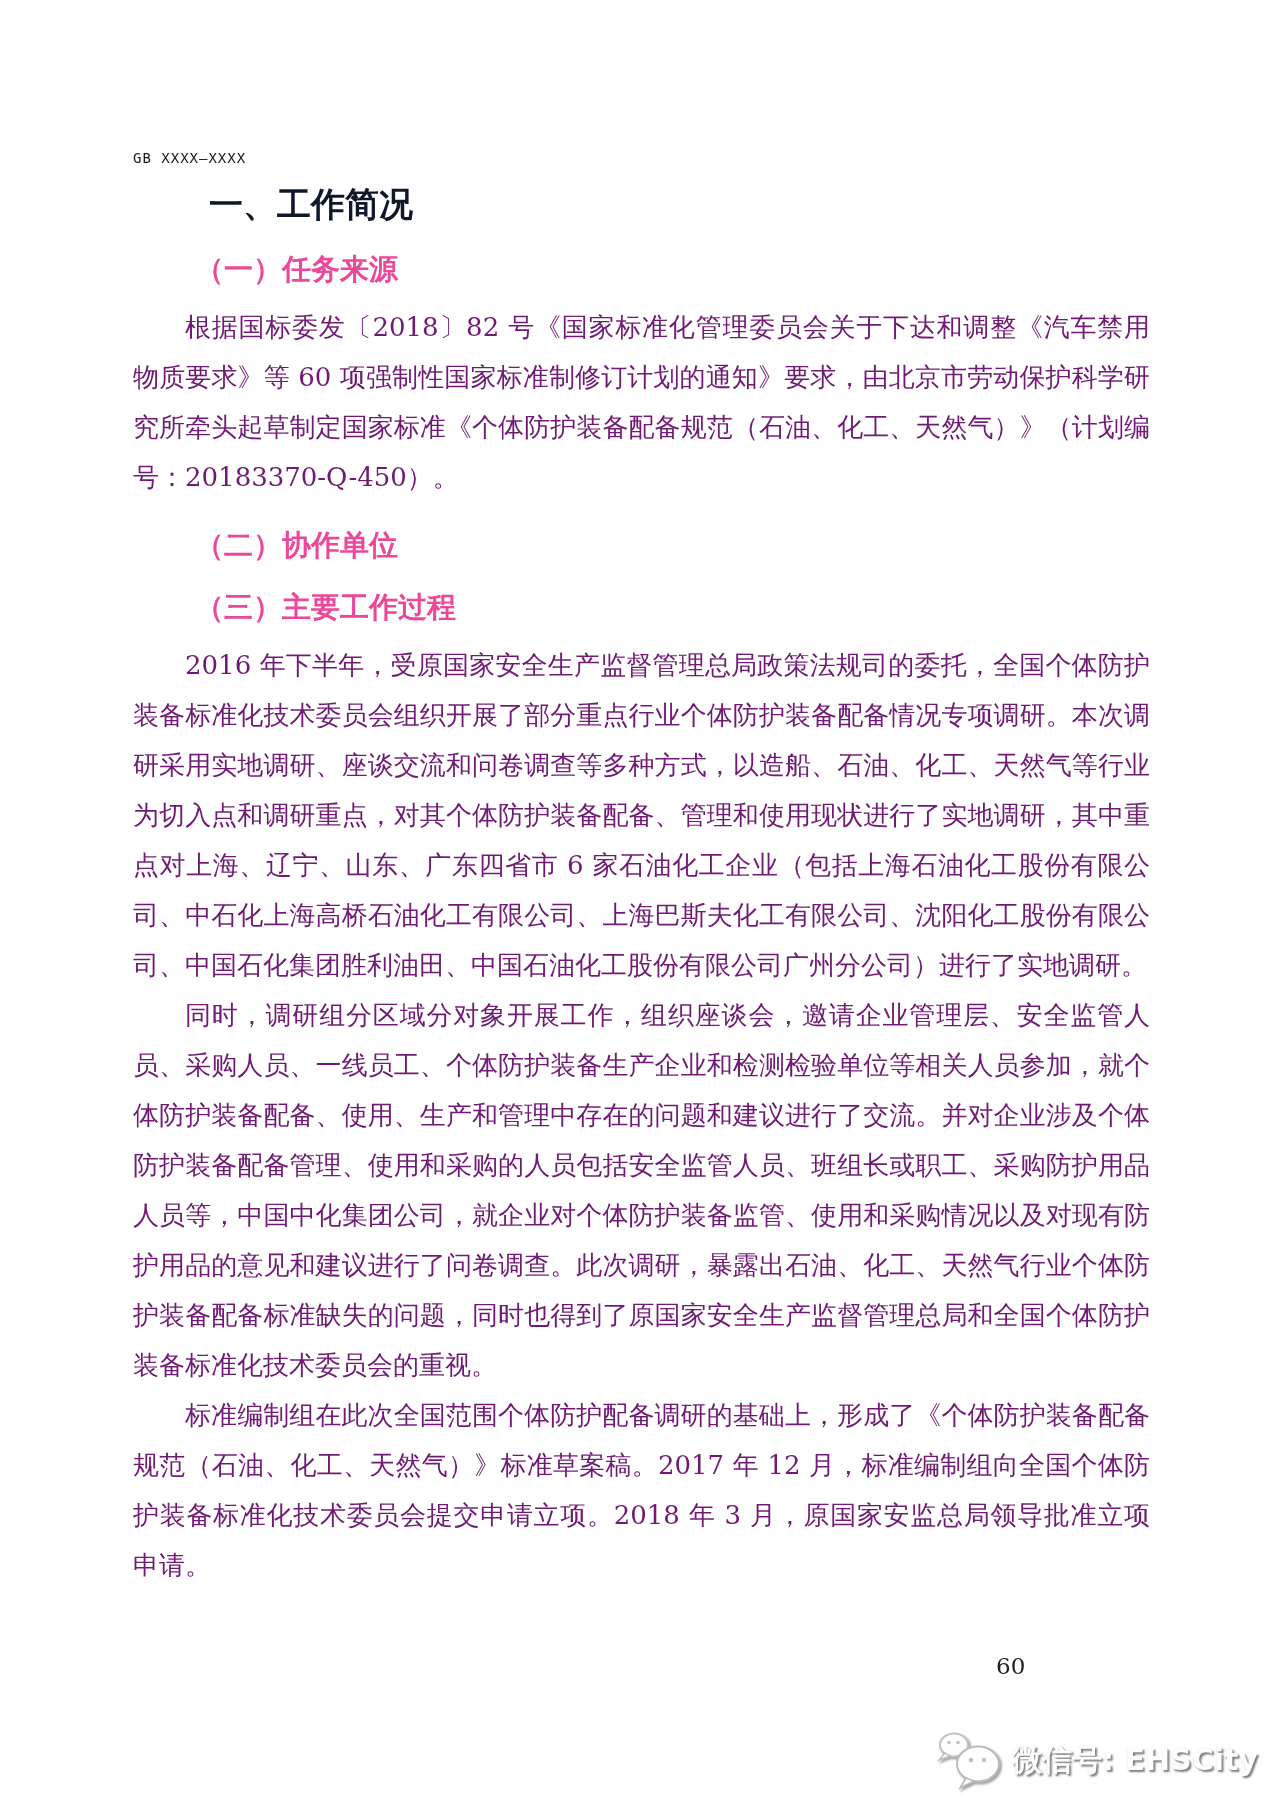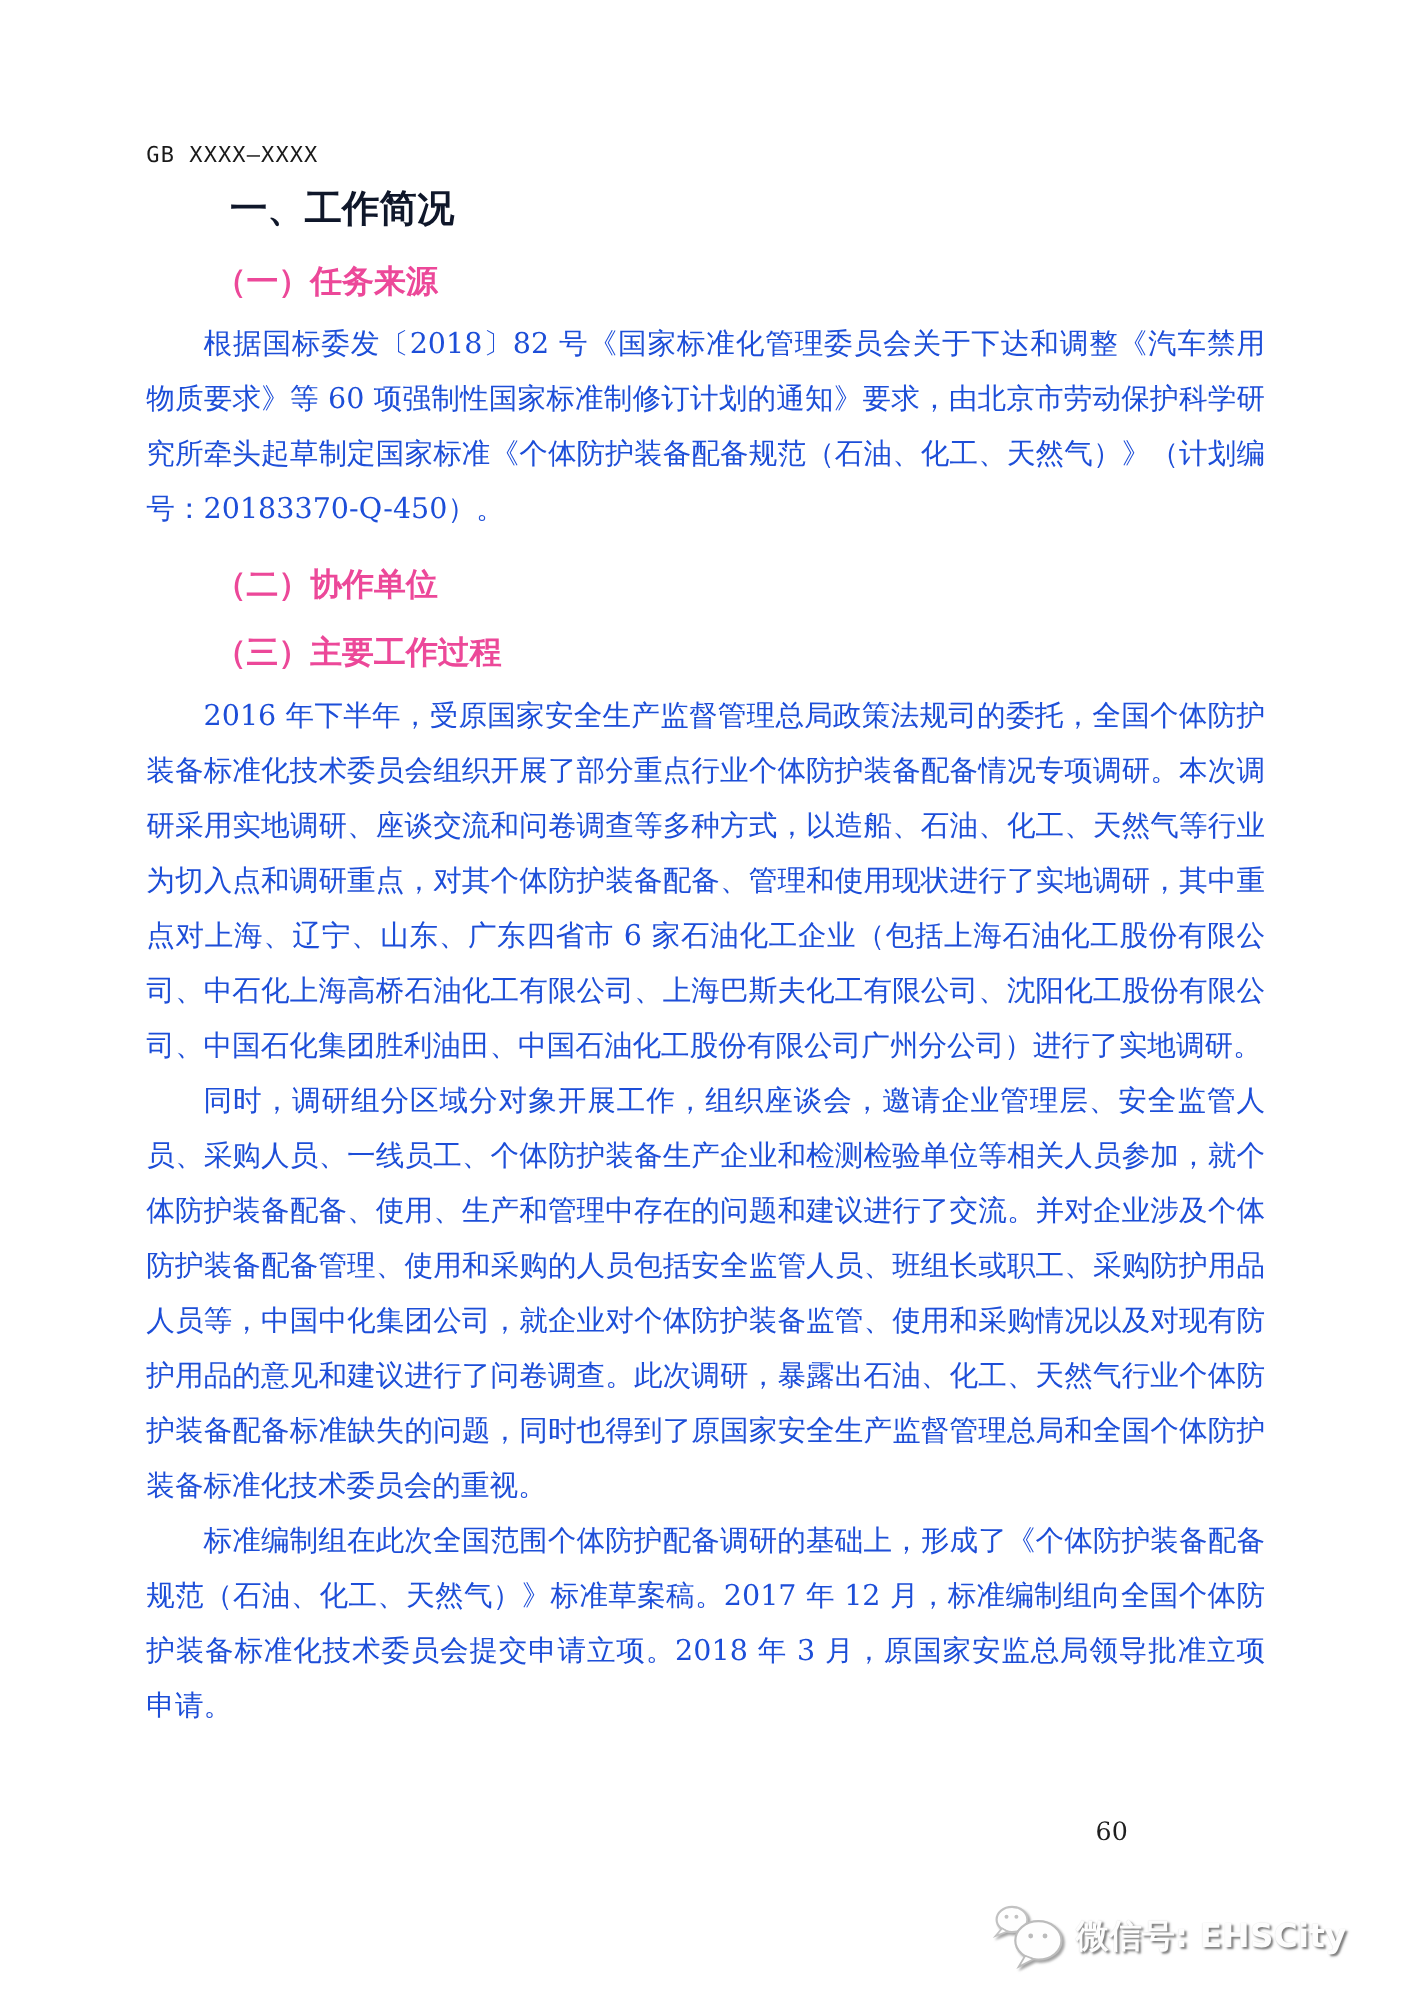--- a/index.html
+++ b/index.html
@@ -16,24 +16,25 @@
     color: #111111;
   }
   .doc {
     position: absolute;
     left: 133px;
     top: 128px;
     width: 1017px;
   }
   .gb-code {
     font-family: "DejaVu Sans Mono", "Liberation Mono", monospace;
-    font-size: 20px;
+    font-size: 14px;
     letter-spacing: 1px;
     color: #1a1a1a;
     white-space: nowrap;
+    margin-top: 22px;
   }
   h1.doc-title {
     font-family: "DejaVu Sans", "Liberation Sans", sans-serif;
     font-weight: bold;
     font-size: 34px;
     line-height: 44px;
     margin: 16px 0 0 76px;
     color: #0f172a;
   }
   h2.sec-heading {
@@ -44,32 +45,32 @@
     margin: 24px 0 14px 62px;
     color: #ec4899;
   }
   p.body-par {
     font-size: 26px;
     line-height: 50px;
     text-align: justify;
     text-justify: inter-character;
     text-indent: 2em;
     margin: 0;
-    color: #1d4ed8;
+    color: #701a75;
   }
   .page-number {
     position: absolute;
     left: 996px;
     top: 1653px;
     font-size: 23px;
     color: #1f1f1f;
   }
   .watermark {
     position: absolute;
-    left: 902px;
+    left: 936px;
     top: 1730px;
     display: flex;
     align-items: center;
     gap: 8px;
   }
   .watermark .wm-icon {
     width: 68px;
     height: 60px;
     filter: drop-shadow(2px 2px 1px rgba(140,140,140,0.8));
   }

